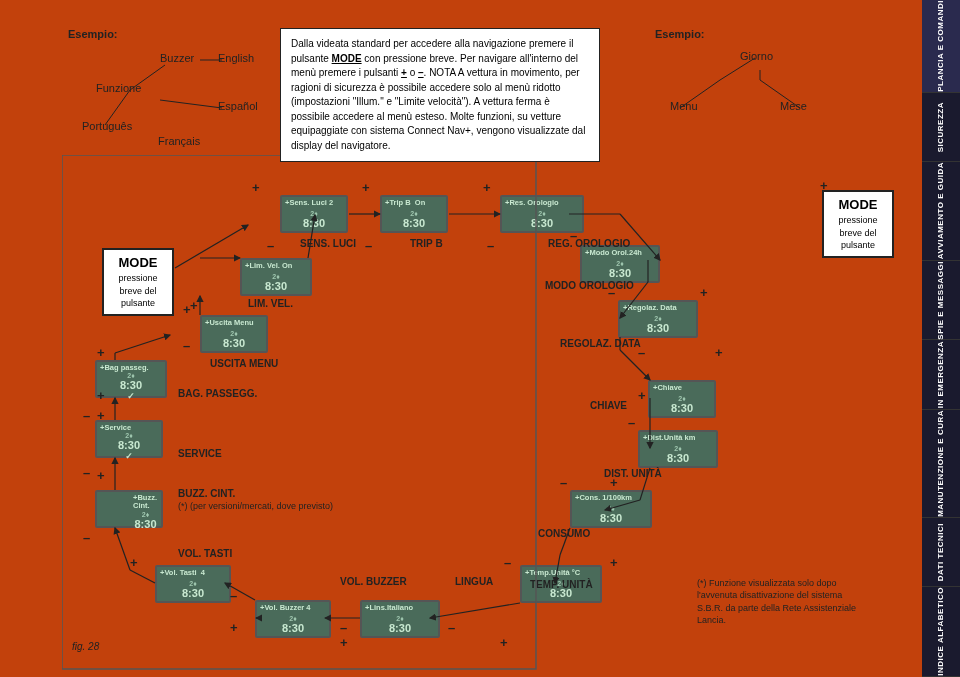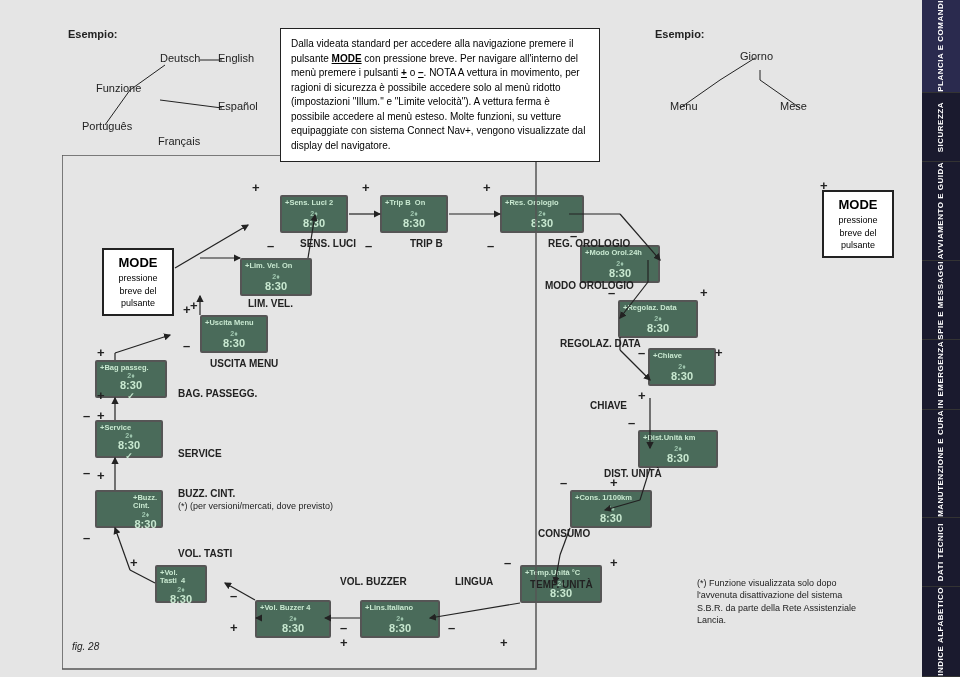--- a/index.html
+++ b/index.html
@@ -62,21 +62,21 @@
       color: #222;
     }
 
     
     .main-content {
       position: absolute;
       left: 0;
       top: 0;
       width: 922px;
       height: 677px;
-      background: #e5e5e5;
+      background: #c2410c;
       padding: 10px;
     }
 
     
     .info-box {
       position: absolute;
       left: 280px;
       top: 28px;
       width: 320px;
       border: 1.5px solid #222;
@@ -248,21 +248,21 @@
 
 <div class="page-number">27</div>
 
 <div class="main-content">
 
   <div style="position:absolute; left:68px; top:28px;">
     <span class="esempio-label">Esempio:</span>
   </div>
 
   <div class="lang-label" style="position:absolute; left:96px; top:82px;">Funzione</div>
-  <div class="lang-label" style="position:absolute; left:160px; top:52px;">Deutsch</div>
+  <div class="lang-label" style="position:absolute; left:160px; top:52px;">Buzzer</div>
   <div class="lang-label" style="position:absolute; left:218px; top:52px;">English</div>
   <div class="lang-label" style="position:absolute; left:82px; top:120px;">Português</div>
   <div class="lang-label" style="position:absolute; left:158px; top:135px;">Français</div>
   <div class="lang-label" style="position:absolute; left:218px; top:100px;">Español</div>
 
   <div style="position:absolute; left:655px; top:28px;">
     <span class="esempio-label">Esempio:</span>
   </div>
 
   <div class="lang-label" style="position:absolute; left:740px; top:50px;">Giorno</div>
@@ -400,21 +400,21 @@
   </div>
 
   <div class="lcd-box" style="left:95px; top:490px;padding-left:36px;">
     <div class="lcd-title">+Buzz. Cint.</div>
     <div class="lcd-bottom">
       <span class="lcd-icons">2♦</span>
       <span class="lcd-time">8:30</span>
     </div>
   </div>
 
-  <div class="lcd-box" style="left:155px; top:565px; width:52px;">
+  <div class="lcd-box" style="left:155px; top:565px; width:76px;">
     <div class="lcd-title">+Vol. Tasti&nbsp;&nbsp;4</div>
     <div class="lcd-bottom">
       <span class="lcd-icons">2♦</span>
       <span class="lcd-time">8:30</span>
     </div>
   </div>
 
   <div class="lcd-box" style="left:255px; top:600px; width:76px;">
     <div class="lcd-title">+Vol. Buzzer 4</div>
     <div class="lcd-bottom">
@@ -448,21 +448,21 @@
   </div>
 
   <div class="lcd-box" style="left:638px; top:430px; width:80px;">
     <div class="lcd-title">+Dist.Unità km</div>
     <div class="lcd-bottom">
       <span class="lcd-icons">2♦</span>
       <span class="lcd-time">8:30</span>
     </div>
   </div>
 
-  <div class="lcd-box" style="left:648px; top:348px;">
+  <div class="lcd-box" style="left:648px; top:380px;">
     <div class="lcd-title">+Chiave</div>
     <div class="lcd-bottom">
       <span class="lcd-icons">2♦</span>
       <span class="lcd-time">8:30</span>
     </div>
   </div>
 
   <div class="lcd-box" style="left:618px; top:300px; width:80px;">
     <div class="lcd-title">+Regolaz. Data</div>
     <div class="lcd-bottom">

